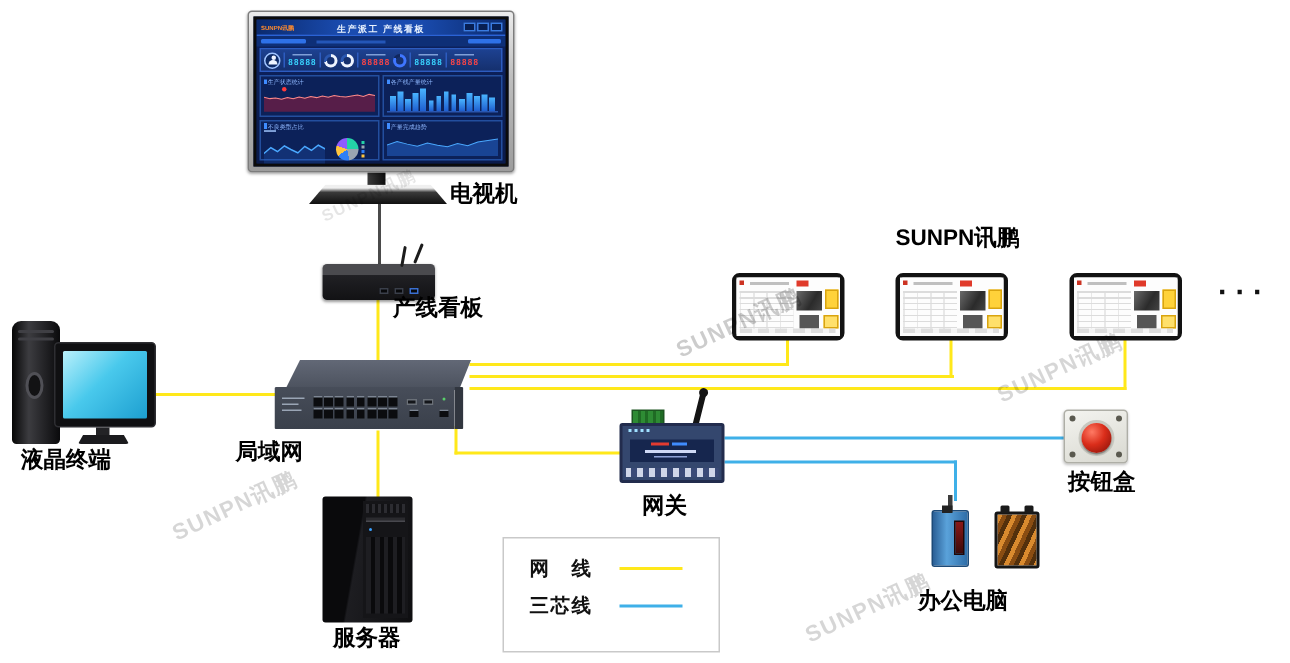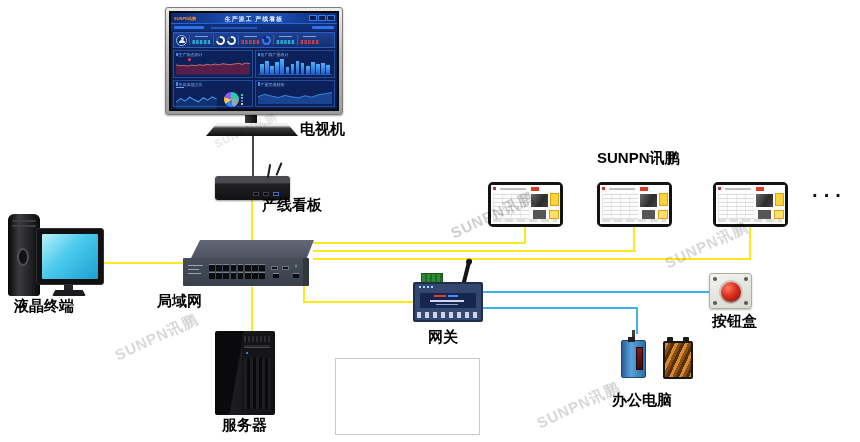--- a/index.html
+++ b/index.html
@@ -474,20 +474,28 @@
 
   <div class="ph-cable"></div>
   <div class="ph-body">
     <span class="ph-cap"></span>
       <span class="ph-lens"></span>
   </div>
   <div class="refl"></div>
   <span class="dev-label" style="left:612px;top:391px;">办公电脑</span>
 
   <div class="legend">
+    <div class="row">
+      <span class="lab">网　线</span>
+        <span class="legend-swatch" style="background: rgb(255, 232, 26);"></span>
+    </div>
+    <div class="row">
+      <span class="lab">三芯线</span>
+        <span class="legend-swatch" style="background: rgb(63, 176, 232);"></span>
+    </div>
   </div>
 
   <span class="wm" style="left:112px;top:348px;">SUNPN讯鹏</span>
   <span class="wm" style="left:448px;top:226px;color:rgba(0,0,0,.20);">SUNPN讯鹏</span>
   <span class="wm" style="left:662px;top:256px;">SUNPN讯鹏</span>
   <span class="wm" style="left:534px;top:416px;">SUNPN讯鹏</span>
   <span class="wm wm5" style="left:212px;top:138px;">SUNPN讯鹏</span>
 
 </div>
 

